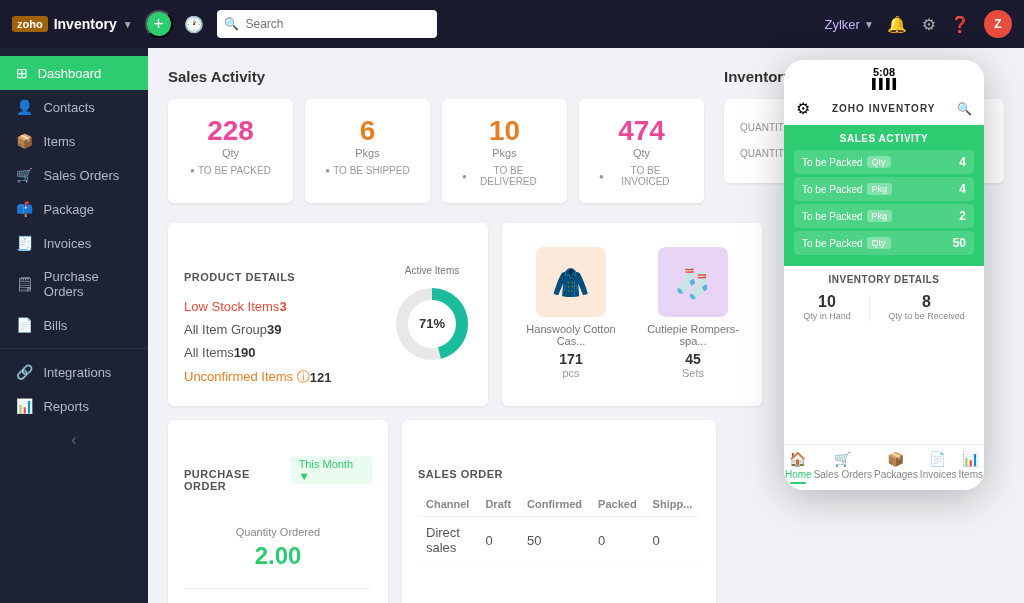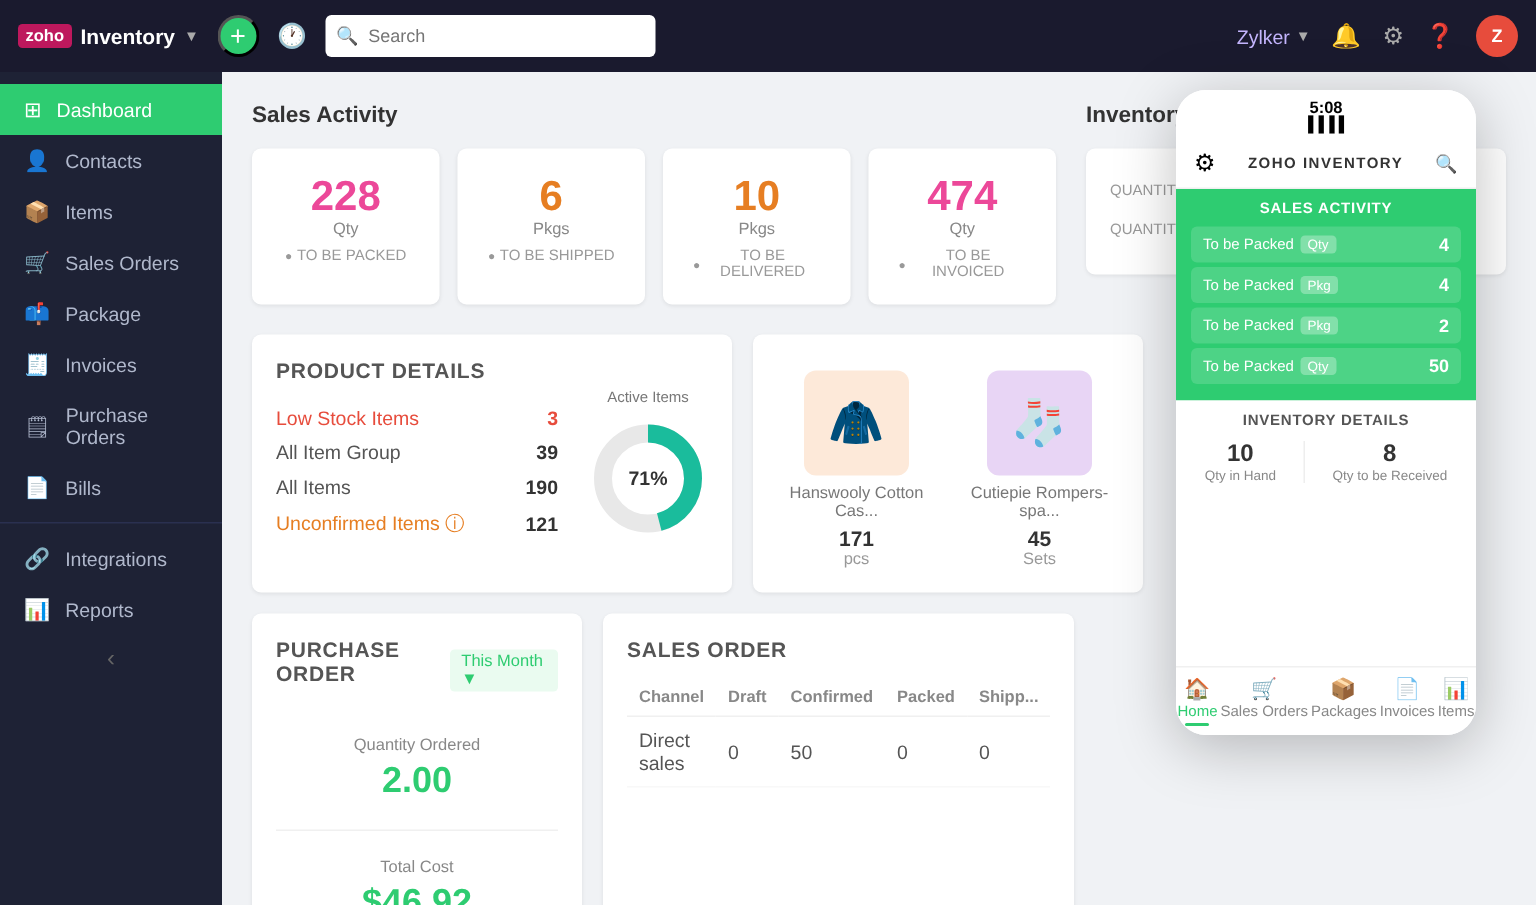--- a/index.html
+++ b/index.html
@@ -4,21 +4,21 @@
   <style>
     * { margin: 0; padding: 0; box-sizing: border-box; }
     body { font-family: -apple-system, BlinkMacSystemFont, 'Segoe UI', sans-serif; background: #f0f2f5; width: 1024px; height: 603px; overflow: hidden; position: relative; }
 
     
     .top-nav {
       position: fixed; top: 0; left: 0; right: 0; height: 48px;
       background: #1a1a2e; display: flex; align-items: center; padding: 0 12px; gap: 12px; z-index: 100;
     }
     .logo-area { display: flex; align-items: center; gap: 6px; color: #fff; font-size: 14px; font-weight: 600; }
-    .logo-box { background: #be185d; color: #fff; padding: 2px 5px; border-radius: 3px; font-size: 11px; font-weight: 700; }
+    .logo-box { background: #a16207; color: #fff; padding: 2px 5px; border-radius: 3px; font-size: 11px; font-weight: 700; }
     .nav-plus-btn {
       width: 28px; height: 28px; background: #2ecc71; border-radius: 50%; display: flex; align-items: center; justify-content: center;
       color: #fff; font-size: 18px; cursor: pointer; flex-shrink: 0;
     }
     .nav-history-btn { color: #aaa; cursor: pointer; font-size: 16px; }
     .search-bar {
       flex: 0 0 220px; background: #fff; border-radius: 4px; display: flex; align-items: center;
       padding: 0 8px; height: 28px; gap: 6px;
     }
     .search-bar input { border: none; outline: none; font-size: 12px; background: transparent; width: 100%; }
@@ -66,22 +66,22 @@
     .inv-label { font-size: 10px; color: #999; text-transform: uppercase; flex: 0 0 120px; }
     .inv-value-box { background: #f5f5f5; border: 1px solid #e0e0e0; border-radius: 4px; padding: 4px 10px; font-size: 13px; font-weight: 600; color: #333; }
 
     
     .bottom-row { display: flex; gap: 14px; margin-top: 14px; }
     .product-details-box, .top-selling-box, .purchase-order-box, .sales-order-box {
       background: #fff; border-radius: 6px; padding: 16px; box-shadow: 0 1px 3px rgba(0,0,0,0.08);
     }
     .product-details-box { flex: 0 0 320px; display: flex; gap: 20px; }
     .pd-table { flex: 1; }
-    .box-title { font-size: 14px; font-weight: 700; color: #555; text-transform: uppercase; margin-bottom: 12px; letter-spacing: 0.5px; }
-    .pd-row { display: flex; justify-content: space-between; align-items: center; padding: 4px 0; font-size: 13px; color: #555; }
+    .box-title { font-size: 11px; font-weight: 700; color: #555; text-transform: uppercase; margin-bottom: 12px; letter-spacing: 0.5px; margin-top: 32px; }
+    .pd-row { display: flex; justify-content: flex-start; align-items: center; padding: 4px 0; font-size: 13px; color: #555; }
     .pd-row .pd-val { font-weight: 700; color: #333; }
     .pd-row.highlight .pd-key { color: #e74c3c; }
     .pd-row.highlight2 .pd-key { color: #e67e22; }
     .donut-area { display: flex; flex-direction: column; align-items: center; justify-content: center; }
     .donut-label { font-size: 10px; color: #777; margin-bottom: 8px; }
 
     
     .donut-svg { width: 80px; height: 80px; }
 
     .top-selling-box { flex: 0 0 260px; }

